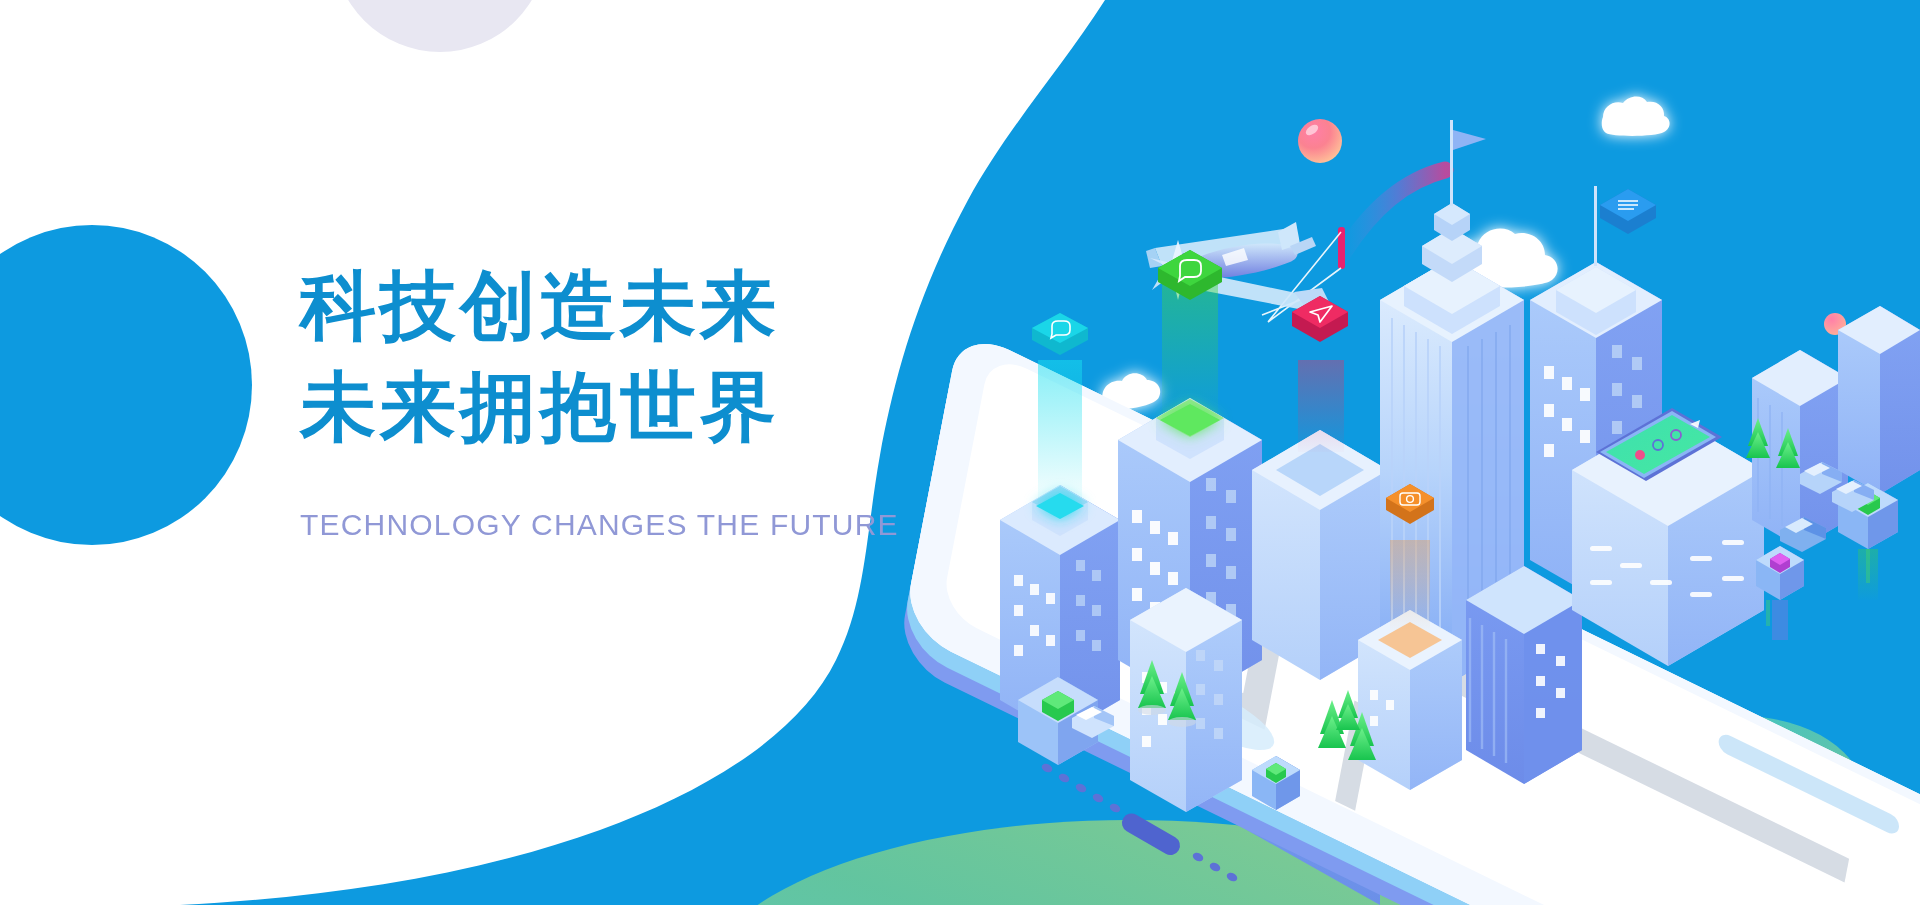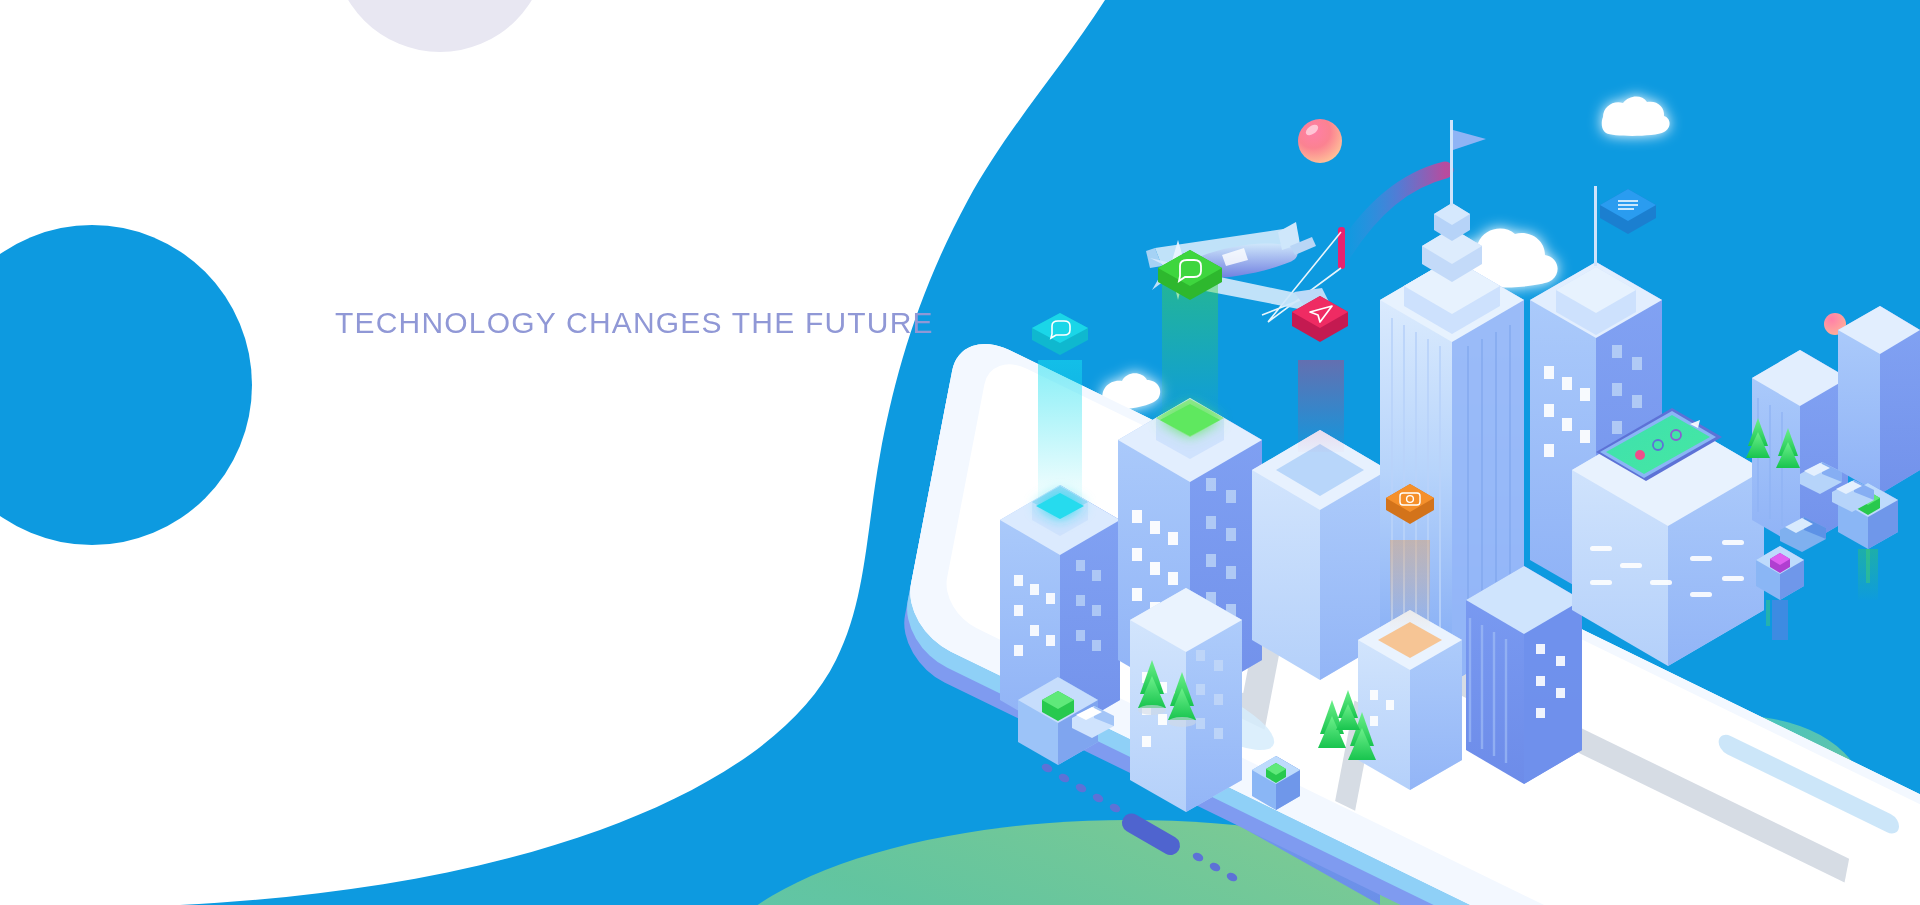--- a/index.html
+++ b/index.html
@@ -13,21 +13,21 @@
   .layer{position:absolute;inset:0;width:1920px;height:905px;}
   #textblock{position:absolute;left:300px;top:255px;width:620px;}
   .hl{
     font-size:76px;font-weight:bold;line-height:1.33;
     color:#0d8ecf;letter-spacing:4px;
     font-family:"DejaVu Sans","Liberation Sans",sans-serif;
     white-space:nowrap;
   }
   .sub{
     font-size:30px;line-height:1.5;color:#9098d6;
-    letter-spacing:1.2px;font-weight:400;white-space:nowrap;margin-left:35px;
+    letter-spacing:1.2px;font-weight:400;white-space:nowrap;
   }
   #sub-wrap{margin-top:45px;}
 </style>
 </head>
 <body>
 
 <div id="stage">
 
   <svg class="layer" viewBox="0 0 1920 905" preserveAspectRatio="none">
     <defs>
@@ -628,18 +628,20 @@
 
       <g opacity="0.85">
         <rect x="1766" y="600" width="4" height="26" fill="#44d46a" opacity="0.5"></rect>
         <rect x="1866" y="549" width="4" height="34" fill="#44d46a" opacity="0.5"></rect>
       </g>
 
     </g>
   </svg>
 
   <div id="textblock">
+    <div class="hl">科技创造未来</div>
+    <div class="hl">未来拥抱世界</div>
     <div id="sub-wrap">
       <div class="sub">TECHNOLOGY CHANGES THE FUTURE</div>
     </div>
   </div>
 
 </div>
 
 </body></html>

